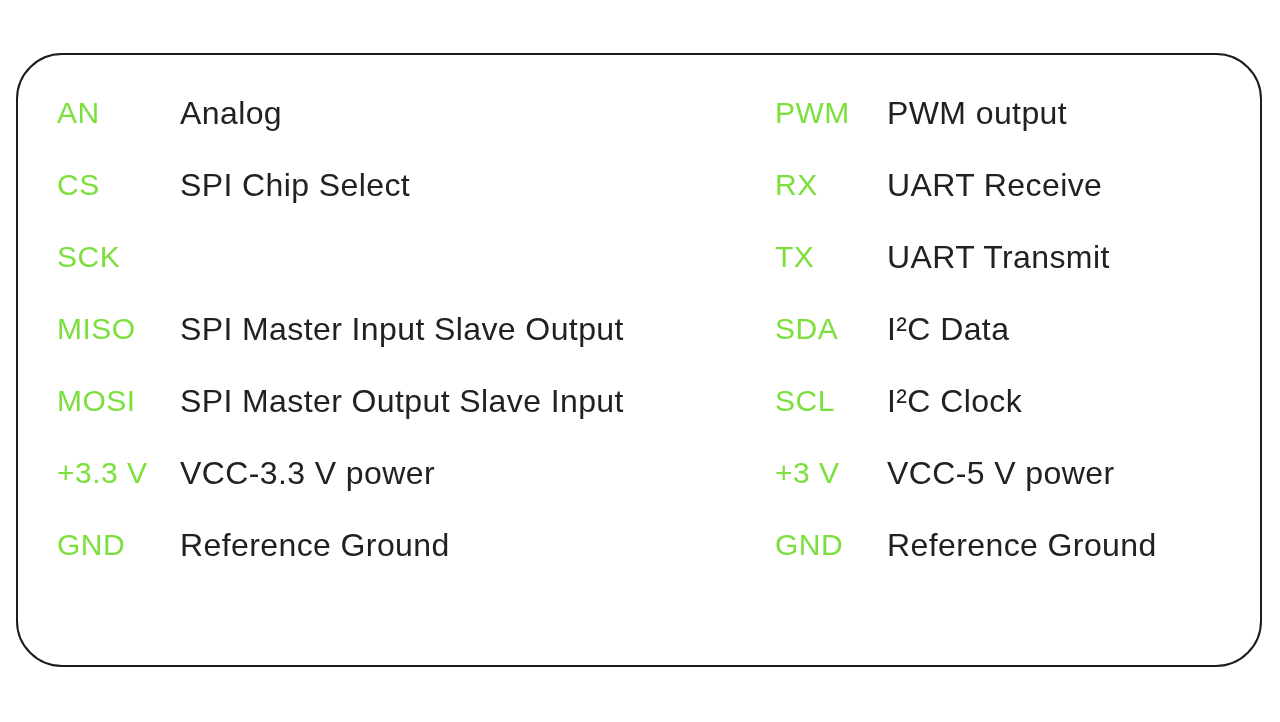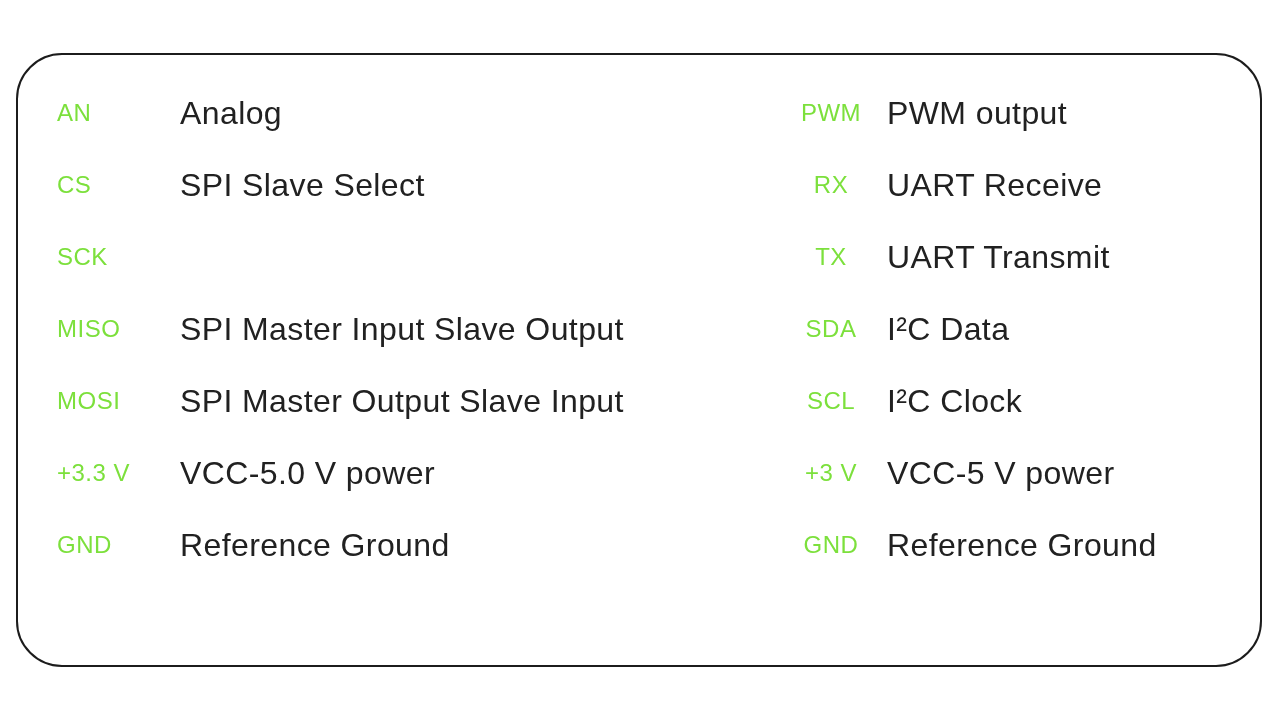--- a/index.html
+++ b/index.html
@@ -27,30 +27,30 @@
     border-radius: 46px;
     box-sizing: border-box;
     padding: 22px 0 0 39px;
     display: flex;
   }
   .legend-col {
     display: flex;
     flex-direction: column;
   }
   .legend-col.left  { width: 718px; }
-  .legend-col.right { flex: 1; text-align: center; }
+  .legend-col.right { flex: 1; }
   .legend-row {
     height: 72px;
     display: flex;
     align-items: center;
   }
   .pin-abbr {
     display: inline-block;
     color: #7ce03c;
-    font-size: 24px;
+    font-size: 30px;
     letter-spacing: 0.5px;
     font-weight: 500;
     white-space: nowrap;
   }
   .legend-col.left  .pin-abbr { width: 123px; }
   .legend-col.right .pin-abbr { width: 112px; }
   .pin-desc {
     color: #212121;
     font-size: 32px;
     letter-spacing: 0.4px;
@@ -63,36 +63,36 @@
 
 <div class="canvas">
   <div class="legend-box">
     <div class="legend-col left">
         <div class="legend-row">
           <span class="pin-abbr">AN</span>
           <span class="pin-desc">Analog</span>
         </div>
         <div class="legend-row">
           <span class="pin-abbr">CS</span>
-          <span class="pin-desc">SPI Slave Select</span>
+          <span class="pin-desc">SPI Chip Select</span>
         </div>
         <div class="legend-row">
           <span class="pin-abbr">SCK</span>
         </div>
         <div class="legend-row">
           <span class="pin-abbr">MISO</span>
           <span class="pin-desc">SPI Master Input Slave Output</span>
         </div>
         <div class="legend-row">
           <span class="pin-abbr">MOSI</span>
           <span class="pin-desc">SPI Master Output Slave Input</span>
         </div>
         <div class="legend-row">
           <span class="pin-abbr">+3.3 V</span>
-          <span class="pin-desc">VCC-5.0 V power</span>
+          <span class="pin-desc">VCC-3.3 V power</span>
         </div>
         <div class="legend-row">
           <span class="pin-abbr">GND</span>
           <span class="pin-desc">Reference Ground</span>
         </div>
       </div>
     <div class="legend-col right">
         <div class="legend-row">
           <span class="pin-abbr">PWM</span>
           <span class="pin-desc">PWM output</span>

